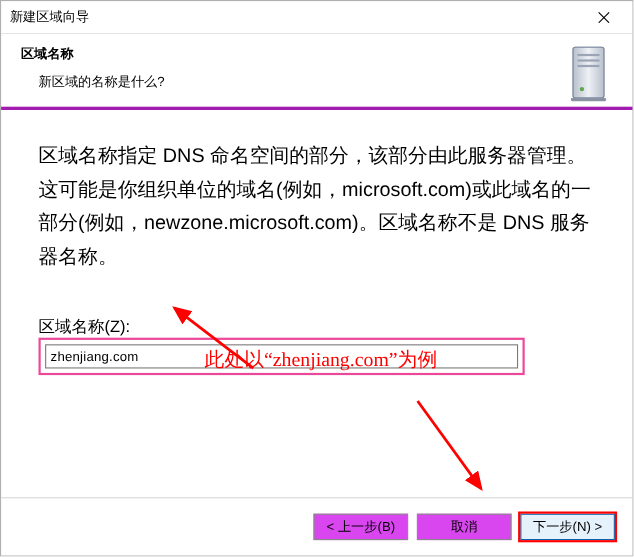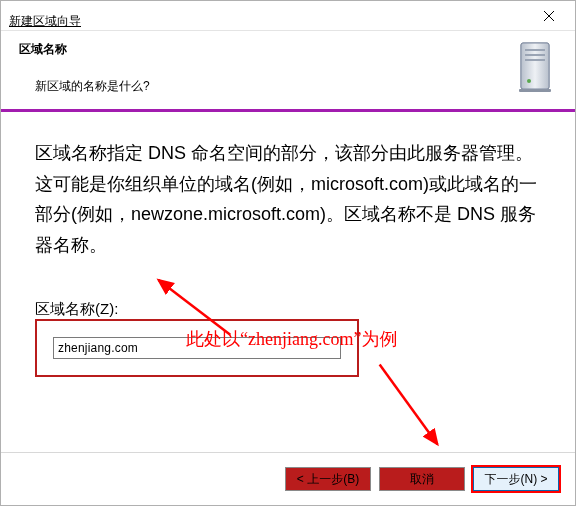--- a/index.html
+++ b/index.html
@@ -18,25 +18,24 @@
     border: 1px solid #b0b0b0;
     box-sizing: border-box;
     position: relative;
     background: #fff;
     display: flex;
     flex-direction: column;
   }
   .titlebar {
     height: 30px;
     display: flex;
-    align-items: flex-end;
+    align-items: center;
     padding: 0 6px 0 8px;
     box-sizing: border-box;
     border-bottom: 1px solid #e4e4e4;
-    text-decoration: underline;
   }
   .titlebar .title {
     flex: 1;
     font-size: 12px;
   }
   .titlebar .close {
     width: 40px;
     height: 28px;
     display: flex;
     align-items: center;
@@ -49,21 +48,21 @@
   .header {
     position: relative;
     padding: 10px 90px 14px 18px;
     border-bottom: 3px solid #a21caf;
   }
   .header .heading {
     font-weight: bold;
     font-size: 12px;
   }
   .header .subheading {
-    margin-top: 20px;
+    margin-top: 8px;
     padding-left: 16px;
     font-size: 12px;
   }
   .header-icon {
     position: absolute;
     right: 18px;
     top: 8px;
     width: 42px;
     height: 56px;
   }
@@ -79,24 +78,24 @@
     line-height: 1.7;
   }
   .field-group {
     margin-top: 40px;
   }
   .field-label {
     font-size: 15px;
     margin-bottom: 0;
   }
   .input-wrap {
-    border: 2px solid #b91c1c;
-    width: 324px;
-    box-sizing: border-box;
-    padding: 16px;
+    border: 2px solid #ec4899;
+    width: 442px;
+    box-sizing: border-box;
+    padding: 4px;
   }
   .text-input {
     width: 100%;
     box-sizing: border-box;
     border: 1px solid #7a7a7a;
     height: 22px;
     padding: 2px 4px;
     font-size: 12px;
     font-family: inherit;
     outline: none;
@@ -119,21 +118,21 @@
     display: flex;
     align-items: center;
     justify-content: flex-end;
     padding-right: 16px;
     gap: 8px;
   }
   .btn {
     height: 24px;
     min-width: 86px;
     border: 1px solid #8a8a8a;
-    background: #b91c1c;
+    background: #d946ef;
     font-size: 12px;
     font-family: inherit;
     padding: 0 10px;
     cursor: pointer;
     box-sizing: border-box;
   }
   .btn.next-highlight {
     outline: 2px solid #ff0000;
     outline-offset: 0;
     border: 1px solid #0a64ad;

